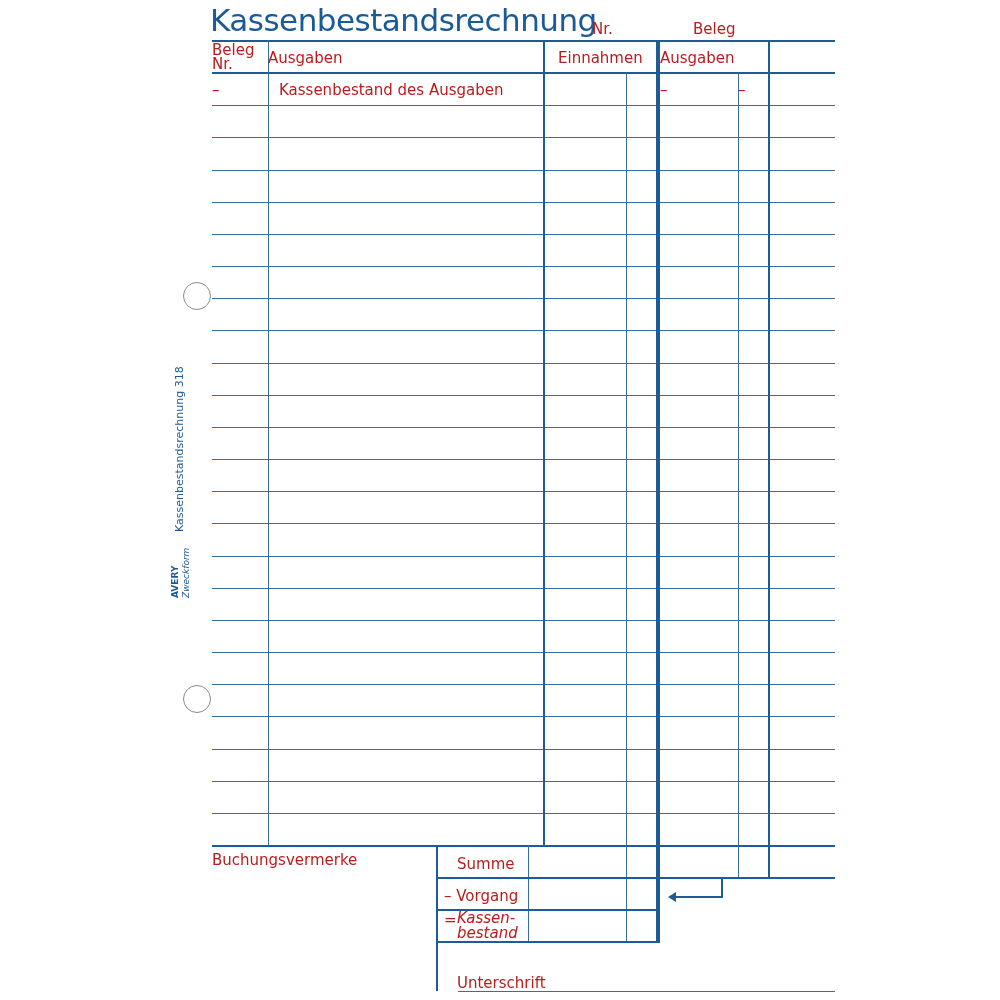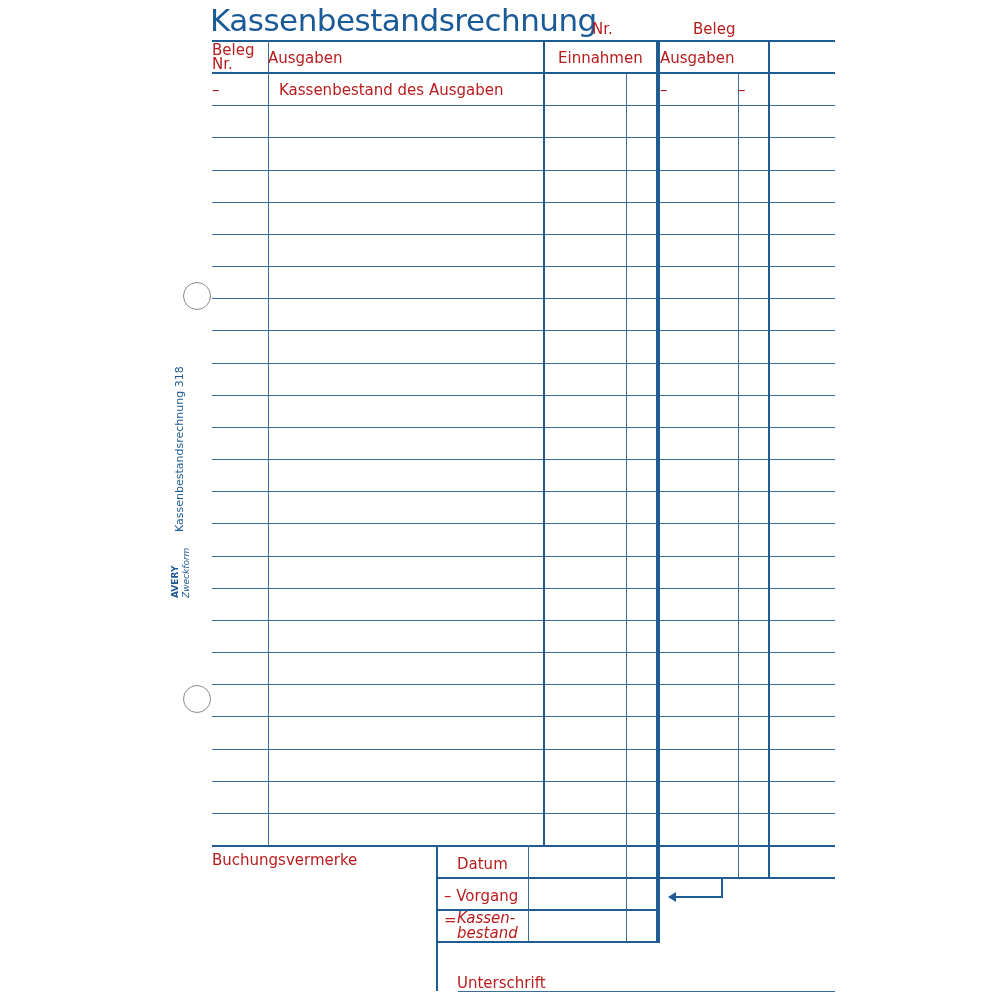--- a/index.html
+++ b/index.html
@@ -82,21 +82,21 @@
 <div class="abs small center" style="left:268px;top:49px;width:276px;">Ausgaben</div>
 <div class="abs small center" style="left:558px;top:49px;width:114px;">Einnahmen</div>
 <div class="abs small center" style="left:660px;top:49px;width:128px;">Ausgaben</div>
 
 <div class="abs small center" style="left:212px;top:81px;width:56px;">–</div>
 <div class="abs small" style="left:279px;top:81px;">Kassenbestand des Ausgaben</div>
 <div class="abs small center" style="left:660px;top:81px;width:78px;">–</div>
 <div class="abs small center" style="left:738px;top:81px;width:31px;">–</div>
 
 <div class="abs small" style="left:212px;top:851px;text-align:right;">Buchungsvermerke</div>
-<div class="abs small" style="left:457px;top:855px;">Datum</div>
+<div class="abs small" style="left:457px;top:855px;">Summe</div>
 <div class="abs small" style="left:444px;top:887px;">– Vorgang</div>
 <div class="abs small" style="left:444px;top:911px;">=</div>
 <div class="abs small" style="left:457px;top:911px;line-height:15px;font-style:italic;">
   <div>Kassen-</div>
   <div>bestand</div>
 </div>
 <div class="abs small" style="left:457px;top:974px;">Unterschrift</div>
 
 <svg width="70" height="30" style="left:660px;top:876px;">
   <polyline points="62,2 62,21 14,21" fill="none" stroke="#1f5c94" stroke-width="2"></polyline>

